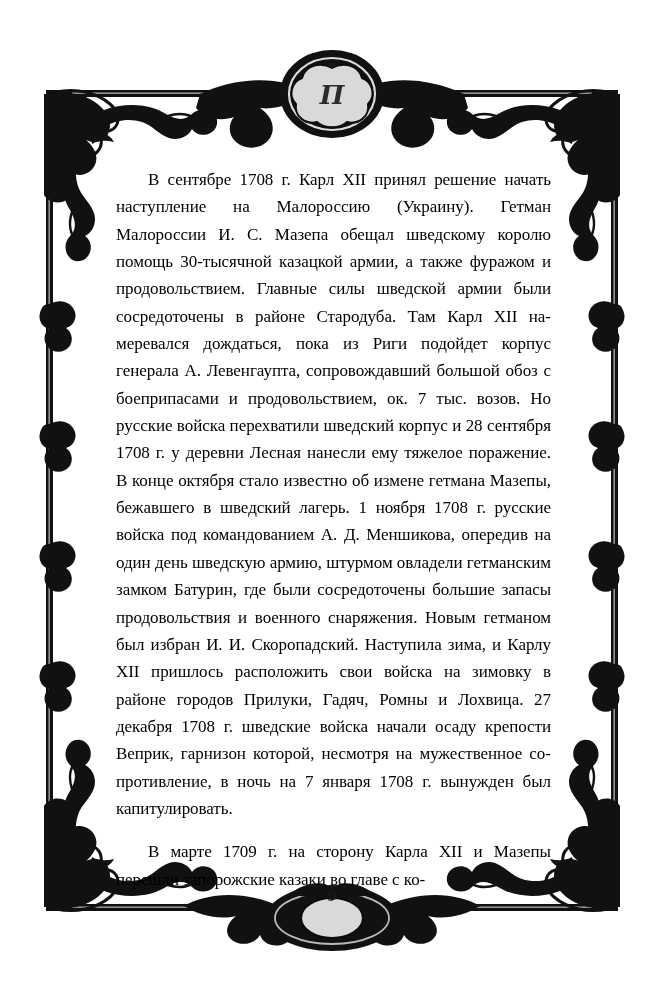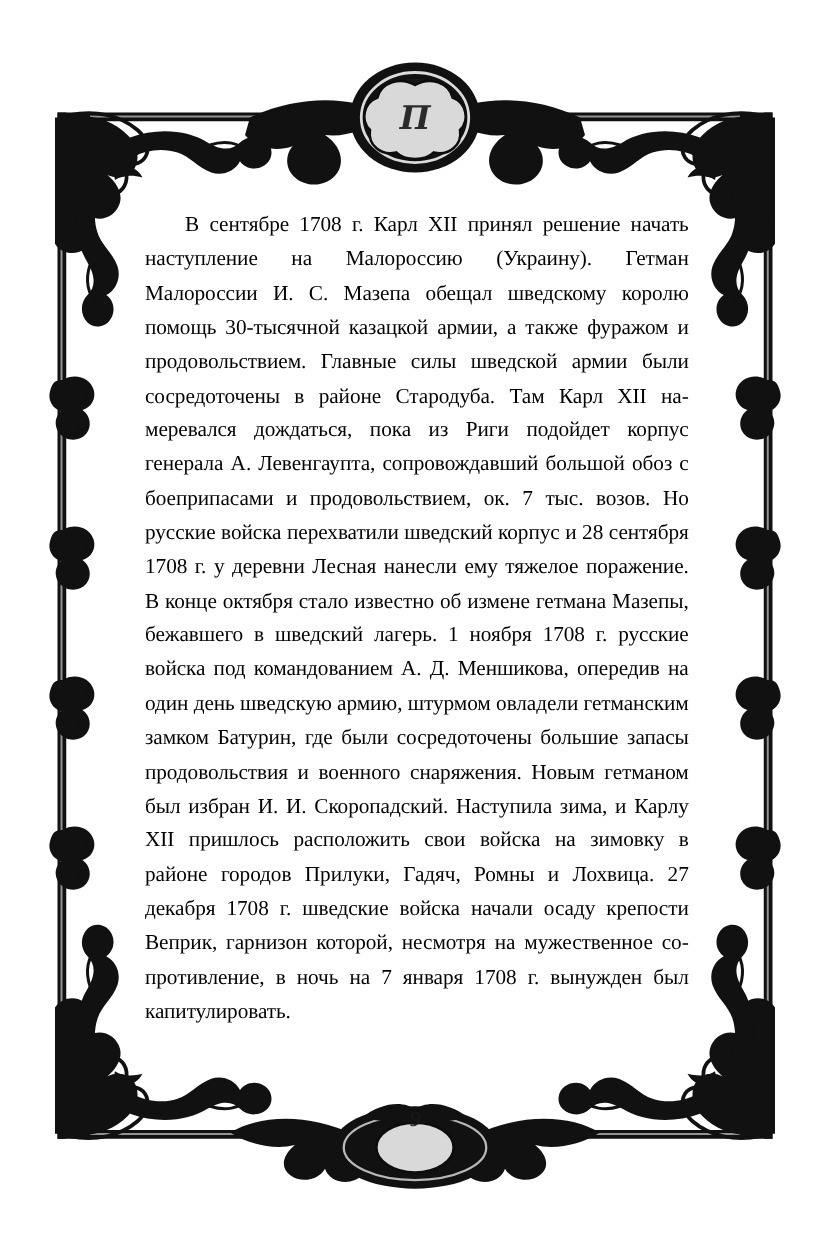--- a/index.html
+++ b/index.html
@@ -229,19 +229,20 @@
       </g>
     </svg>
   </div>
 
   <div id="monogram-wrap">
     <span id="monogram">П</span>
   </div>
 
   <div id="textblock">
     <p class="para">В сентябре 1708 г. Карл XII принял решение начать наступление на Малороссию (Украину). Гетман Малороссии И. С. Мазепа обещал швед­скому королю помощь 30-тысячной казацкой армии, а также фуражом и продовольствием. Главные силы шведской армии были сосредо­точены в районе Стародуба. Там Карл XII на­меревался дождаться, пока из Риги подойдет корпус генерала А. Левенгаупта, сопровождав­ший большой обоз с боеприпасами и продо­вольствием, ок. 7 тыс. возов. Но русские войска перехватили шведский корпус и 28 сентября 1708 г. у деревни Лесная нанесли ему тяжелое поражение. В конце октября стало известно об измене гетмана Мазепы, бежавшего в швед­ский лагерь. 1 ноября 1708 г. русские войска под командованием А. Д. Меншикова, опередив на один день шведскую армию, штурмом овла­дели гетманским замком Батурин, где были со­средоточены большие запасы продовольствия и военного снаряжения. Новым гетманом был избран И. И. Скоропадский. Наступила зима, и Карлу XII пришлось расположить свои войска на зимовку в районе городов Прилуки, Гадяч, Ромны и Лохвица. 27 декабря 1708 г. шведские войска начали осаду крепости Веприк, гарни­зон которой, несмотря на мужественное со­противление, в ночь на 7 января 1708 г. вынуж­ден был капитулировать.</p>
+    <p class="para">В марте 1709 г. на сторону Карла XII и Мазе­пы перешли запорожские казаки во главе с ко-</p>
   </div>
 
   <div id="pagenum-wrap">
     <span id="pagenum">9</span>
   </div>
 
 </div>
 
 </body></html>

